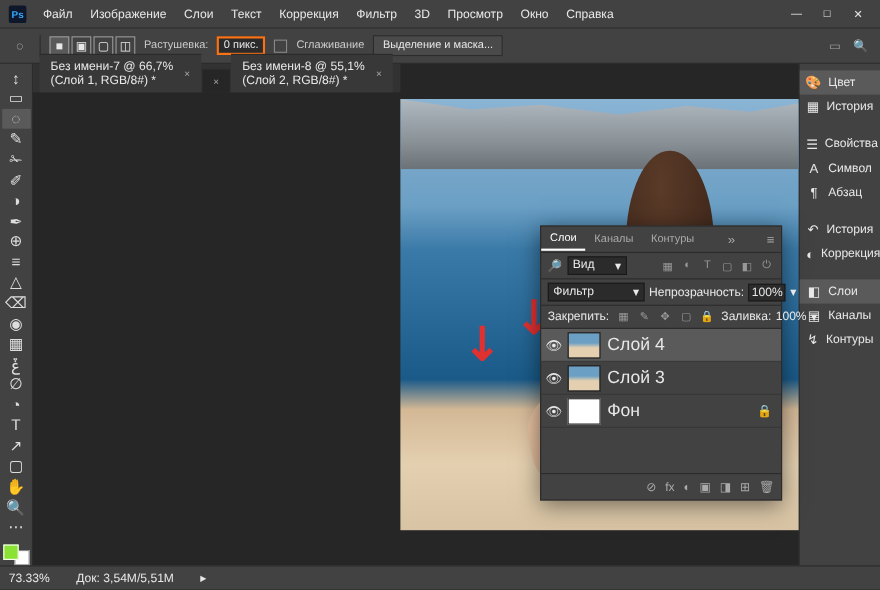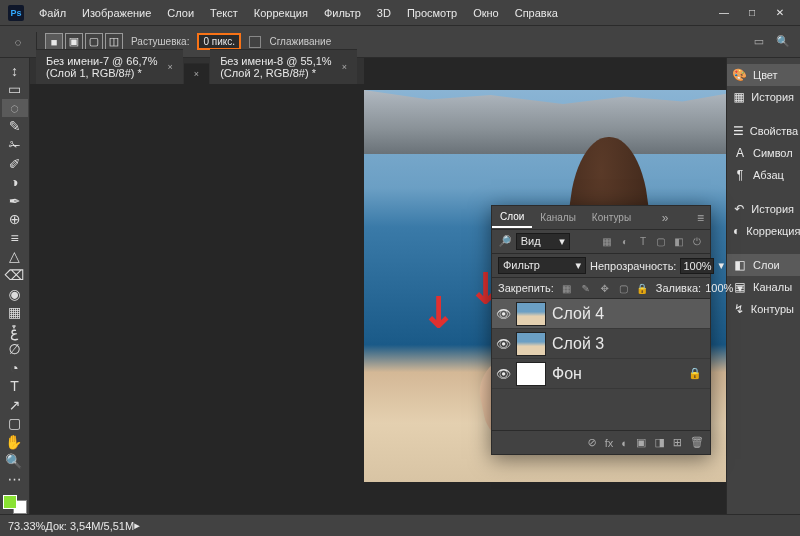--- a/index.html
+++ b/index.html
@@ -68,21 +68,21 @@
 .lp-lock .right{margin-left:auto;display:flex;align-items:center;gap:4px}
 .layers{flex:1;overflow:auto}
 .layer{display:flex;align-items:center;height:30px;padding:0 4px;gap:6px;border-bottom:1px solid #383838}
 .layer.sel{background:#5a5a5a}
 .layer .vis{width:14px;font-size:12px;text-align:center}
 .layer .thumb{width:30px;height:24px;background:linear-gradient(180deg,#6b9fc4 40%,#e4d0b0 60%);border:1px solid #222}
 .layer .thumb.white{background:#fff}
 .layer .name{font-size:16px}
 .lp-foot{height:24px;border-top:1px solid #2b2b2b;display:flex;align-items:center;justify-content:flex-end;padding:0 6px;gap:8px}
 .lp-foot div{font-size:11px;color:#aaa}
-.statusbar{position:absolute;bottom:0;left:0;right:0;height:22px;background:#424242;display:flex;align-items:center;padding:0 8px;gap:0;border-top:1px solid #2b2b2b;font-size:10px;color:#ccc}
+.statusbar{position:absolute;bottom:0;left:0;right:0;height:22px;background:#424242;display:flex;align-items:center;padding:0 8px;gap:24px;border-top:1px solid #2b2b2b;font-size:10px;color:#ccc}
 </style>
 </head>
 <body>
 
 <div class="titlebar">
   <div class="logo">Ps</div>
   <div class="menubar" id="menubar">
       <span>Файл</span>
       <span>Изображение</span>
       <span>Слои</span>
@@ -107,20 +107,21 @@
   <div class="shapes">
     <div class="active">■</div>
     <div>▣</div>
     <div>▢</div>
     <div>◫</div>
   </div>
   <label>Растушевка:</label>
   <div class="field">0 пикс.</div>
   <div class="chk"></div>
   <label>Сглаживание</label>
+  <div class="btn">Выделение и маска...</div>
   <div class="rbtns">
     <div>▭</div>
     <div>🔍</div>
   </div>
 </div>
 
 <div class="main">
   <div class="toolbar" id="toolbar">
   <div class="tbtn">↕</div>
       <div class="tbtn">▭</div>

